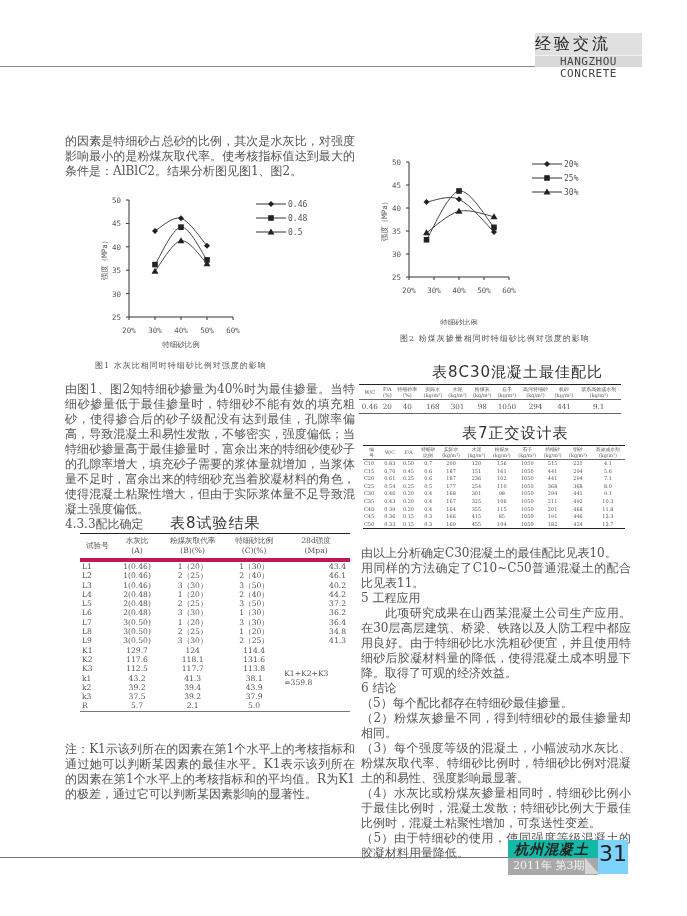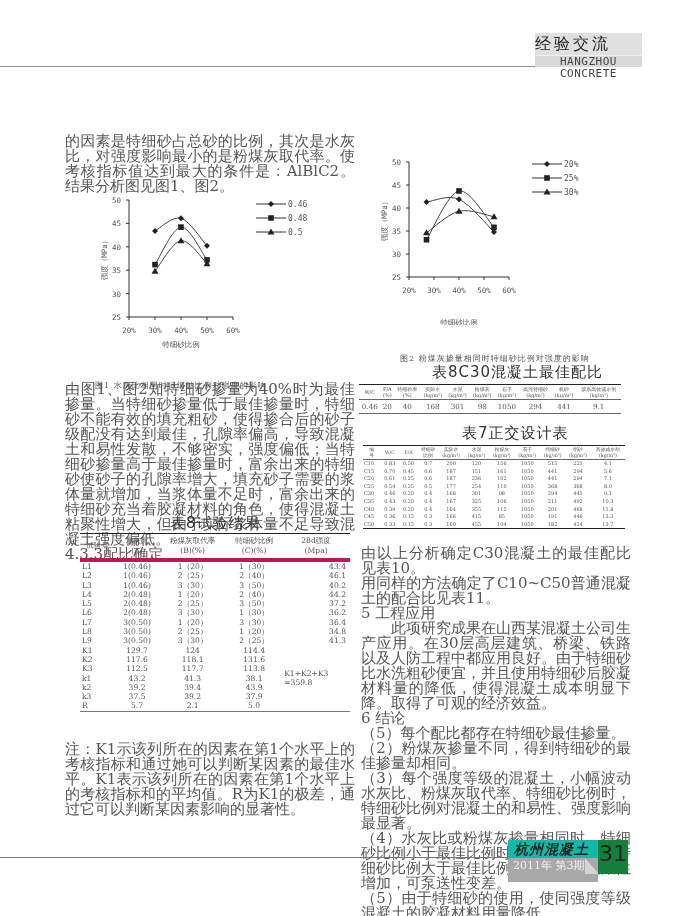--- a/index.html
+++ b/index.html
@@ -4,27 +4,27 @@
 <style>
   * { box-sizing: border-box; margin: 0; padding: 0; }
   html, body { width: 687px; height: 916px; background: #ffffff; overflow: hidden; }
   body { position: relative; font-family: "DejaVu Serif", serif; color: #3a3a3a; }
 
   .header-rule { position: absolute; left: 0; top: 66px; width: 535px; height: 1px; background: #8a8a8a; }
   .header-box { position: absolute; left: 535px; top: 33px; width: 107px; height: 34px; }
   .header-title { height: 22px; background: #e0e0e0; font-size: 16px; letter-spacing: 3px; color: #222; text-align: left; line-height: 22px; font-family: "DejaVu Sans", sans-serif; }
   .header-sub { height: 12px; background: #d9d9d9; font-size: 11px; color: #444; text-align: center; line-height: 12px; font-family: "DejaVu Sans Mono", monospace; letter-spacing: 0.5px; border-top: 1px solid #f0f0f0; }
 
-  .para { position: absolute; font-size: 15px; line-height: 15px; color: #555; text-align: justify; }
+  .para { position: absolute; font-size: 12px; line-height: 15px; color: #555; text-align: justify; }
   .para p { margin: 0; }
   .indent { text-indent: 2em; }
 
   .chart { position: absolute; }
   .chart svg text { font-family: "DejaVu Sans Mono", monospace; fill: #555; }
-  .caption { position: absolute; font-size: 8px; color: #555; letter-spacing: 1px; margin-top: 20px; }
+  .caption { position: absolute; font-size: 8px; color: #555; letter-spacing: 1px; }
 
   .table-title { position: absolute; font-size: 15px; font-weight: normal; color: #333; font-family: "DejaVu Sans", sans-serif; letter-spacing: 1px; }
 
   table { border-collapse: collapse; position: absolute; font-family: "DejaVu Serif", serif; color: #555; }
   .t8 { left: 80px; top: 533px; width: 270px; font-size: 7.6px; }
   .t8 thead tr { border-top: 1.5px solid #222; border-bottom: 4px solid #be185d; margin-top: 8px; }
   .t8 th { font-weight: normal; padding: 2px 1px; text-align: center; line-height: 10px; }
   .t8 td { padding: 0 2px; line-height: 9.3px; text-align: center; }
   .t8 td.left { text-align: left; }
   .t8 td.right { text-align: right; padding-right: 4px; }
@@ -39,23 +39,23 @@
   .t11 { left: 363px; top: 445px; width: 262px; font-size: 4.8px; }
   .t11 thead tr { border-top: 1.5px solid #222; border-bottom: 1px solid #666; }
   .t11 th { font-weight: normal; padding: 1px 0; text-align: center; line-height: 5.5px; }
   .t11 td { font-size: 5px; padding: 0 1px; line-height: 7.6px; text-align: center; }
   .t11 td.left { text-align: left; }
   .t11 tbody tr:last-child { border-bottom: 1.5px solid #222; }
 
   .footer { position: absolute; left: 0; top: 857px; }
   .footer-rule { position: absolute; left: 0; top: 0; width: 508px; height: 1px; background: #777; }
   .footer-logo { position: absolute; left: 508px; top: -17px; width: 90px; height: 18px; background: #14b8a6; font-size: 14px; font-style: italic; font-weight: bold; color: #222; line-height: 18px; padding-left: 6px; font-family: "DejaVu Serif", serif; letter-spacing: 1px; }
-  .footer-issue { position: absolute; left: 508px; top: 1px; width: 90px; height: 24px; background: #a8a8a8; color: #f4f4f4; font-size: 11px; line-height: 16px; padding-left: 5px; }
+  .footer-issue { position: absolute; left: 508px; top: 1px; width: 90px; height: 17px; background: #a8a8a8; color: #f4f4f4; font-size: 11px; line-height: 16px; padding-left: 5px; }
   .footer-issue-tri { position: absolute; left: 585px; top: 1px; width: 0; height: 0; border-top: 16px solid transparent; border-left: 14px solid #d6d6d6; }
-  .footer-page { position: absolute; left: 598px; top: -17px; width: 30px; height: 34px; background: #15803d; font-size: 22px; color: #222; font-family: "DejaVu Sans", sans-serif; line-height: 28px; text-align: center; }
+  .footer-page { position: absolute; left: 598px; top: -17px; width: 30px; height: 34px; background: #7dd3fc; font-size: 22px; color: #222; font-family: "DejaVu Sans", sans-serif; line-height: 28px; text-align: center; }
 </style>
 </head>
 <body>
 
 <div class="header-rule"></div>
 <div class="header-box">
   <div class="header-title">经验交流</div>
   <div class="header-sub">HANGZHOU CONCRETE</div>
 </div>
 

